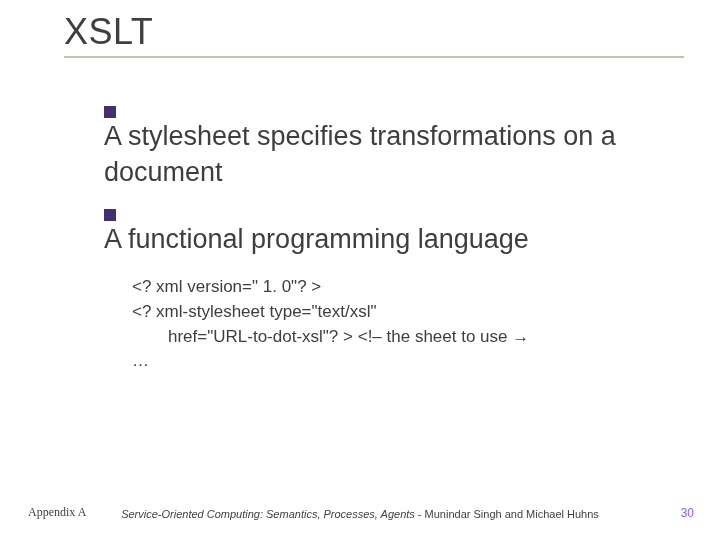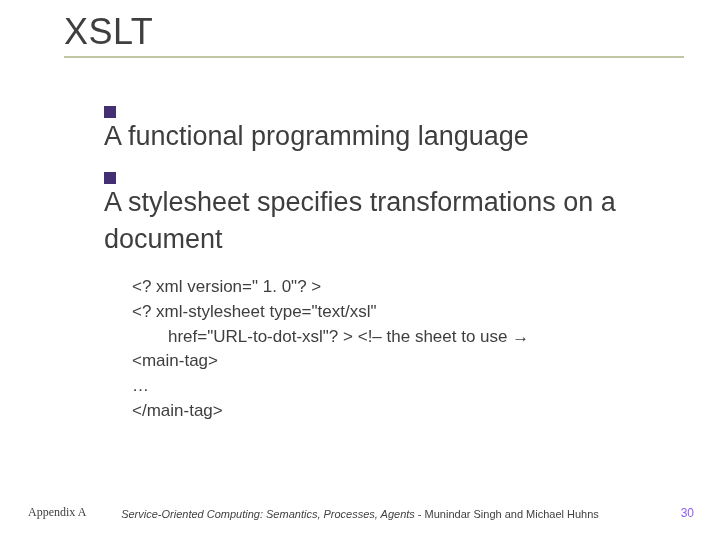--- a/index.html
+++ b/index.html
@@ -112,34 +112,32 @@
 
 <div class="title-bar">
   <div class="title-bar-accent"></div>
   <div class="title-text">XSLT</div>
 </div>
 <div class="title-underline"></div>
 
 <div class="content">
   <div class="bullet-row">
     <div class="bullet-icon"></div>
-    <div class="bullet-text">A functional programming language</div>
+    <div class="bullet-text">A stylesheet specifies transformations on a document</div>
   </div>
   <div class="bullet-row">
     <div class="bullet-icon"></div>
-    <div class="bullet-text">A stylesheet specifies transformations on a document</div>
+    <div class="bullet-text">A functional programming language</div>
   </div>
 
   <div class="code-block">
     <div>&lt;? xml version=" 1. 0"? &gt;</div>
     <div>&lt;? xml-stylesheet type="text/xsl"</div>
     <div class="code-line-indent">href="URL-to-dot-xsl"? &gt; &lt;!– the sheet to use →</div>
-    <div>&lt;main-tag&gt;</div>
     <div>…</div>
-    <div>&lt;/main-tag&gt;</div>
   </div>
 </div>
 
 <div class="footer">
   <div class="footer-left">Appendix A</div>
   <div class="footer-center">
     <span class="italic">Service-Oriented Computing: Semantics, Processes, Agents</span><span> - Munindar Singh and Michael Huhns</span>
   </div>
   <div class="footer-right">30</div>
 </div>

